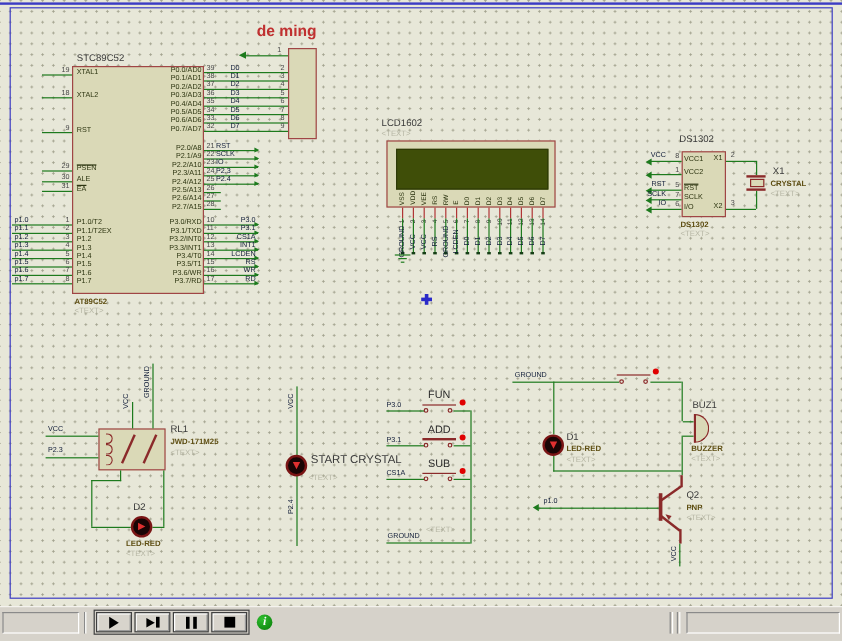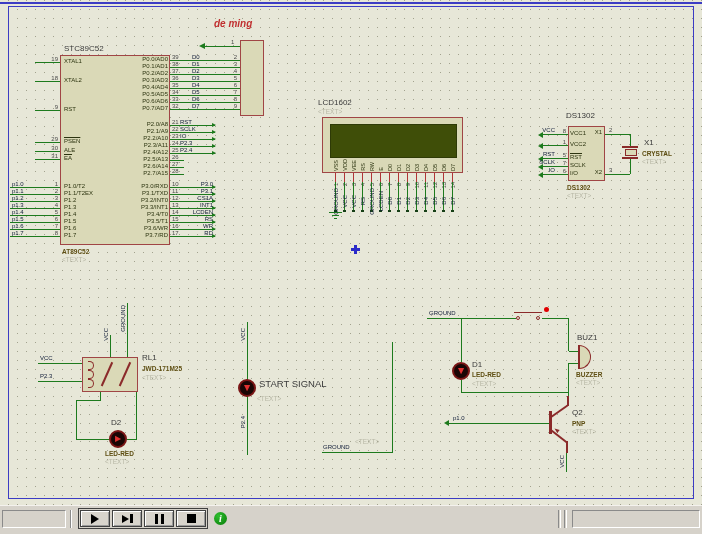--- a/index.html
+++ b/index.html
@@ -17,21 +17,21 @@
   .mwire { position:absolute; background:#8b2a2a; }
   .cbody { position:absolute; background:#dad9b7; border:1px solid #a04545; }
   .ref { position:absolute; font-size:8px; color:#3a3a3a; white-space:nowrap; }
   .val { position:absolute; font-size:6.5px; font-weight:bold; color:#5e4e12; white-space:nowrap; }
   .ph  { position:absolute; font-size:6.5px; color:#b7b7a5; white-space:nowrap; }
   .net { position:absolute; font-size:6px; color:#101c38; white-space:nowrap; }
   .pnum{ position:absolute; font-size:6px; color:#4a4a4a; white-space:nowrap; }
   .ilabel{ position:absolute; font-size:6px; color:#2c3410; white-space:nowrap; }
   .vtext{ position:absolute; writing-mode:vertical-rl; transform:rotate(180deg);
           font-size:6px; color:#101c38; white-space:nowrap; }
-  .red-label { position:absolute; font-size:10px; color:#c03030; font-weight:bold;font-style:italic; }
+  .red-label { position:absolute; font-size:13px; color:#c03030; font-weight:bold; }
   .ol .ilabel { text-decoration:overline; }
 
   
   .mcu { position:absolute; left:60px; top:55px; }
   .mcu-title { left:4px; top:-11px; }
   .mcu-body { left:0; top:0; width:110px; height:190px; }
   .mcu-val { left:2px; top:193px; }
   .mcu-ph  { left:2px; top:201px; }
   .pingroup { position:absolute; }
   .lg { left:-52px; width:162px; }
@@ -832,28 +832,58 @@
       </div>
     <div class="ref" style="left:111px; top:418px;">D2</div>
     <div class="val" style="left:105px; top:450px;">LED-RED</div>
     <div class="ph" style="left:105px; top:458px;">&lt;TEXT&gt;</div>
 
     <div class="wire" style="left:247px; top:322px; width:1px; height:133px;"></div>
     <div class="vtext" style="left:240px; top:328px;">VCC</div>
     <div class="led vert" style="left:238px; top:379px;">
         <span>▶</span>
       </div>
-    <div class="ref" style="left:259px; top:378px; font-size:9.5px;">START SIGNAL</div>
+    <div class="ref" style="left:259px; top:378px; font-size:9.5px;">START CRYSTAL</div>
     <div class="ph" style="left:257px; top:395px;">&lt;TEXT&gt;</div>
     <div class="vtext" style="left:240px; top:416px;">P2.4</div>
 
     <div class="btncol">
 
-
-
+        <div class="brow">
+          <span class="blabel">FUN</span>
+          <span class="net">P3.0</span>
+          <span class="wire w1"></span>
+          <span class="bar"></span>
+          <span class="term t1"></span>
+          <span class="term t2"></span>
+          <span class="reddot"></span>
+          <span class="wire w2"></span>
+        </div>
+
+        <div class="brow">
+          <span class="blabel">ADD</span>
+          <span class="net">P3.1</span>
+          <span class="wire w1"></span>
+          <span class="bar"></span>
+          <span class="term t1"></span>
+          <span class="term t2"></span>
+          <span class="reddot"></span>
+          <span class="wire w2"></span>
+        </div>
+
+        <div class="brow">
+          <span class="blabel">SUB</span>
+          <span class="net">CS1A</span>
+          <span class="wire w1"></span>
+          <span class="bar"></span>
+          <span class="term t1"></span>
+          <span class="term t2"></span>
+          <span class="reddot"></span>
+          <span class="wire w2"></span>
+        </div>
 
       </div>
     <div class="wire" style="left:392px; top:342px; width:1px; height:111px;"></div>
     <div class="wire" style="left:322px; top:452px; width:70px; height:1px;"></div>
     <div class="net" style="left:323px; top:444px;">GROUND</div>
     <div class="ph" style="left:355px; top:438px;">&lt;TEXT&gt;</div>
 
     <div class="net" style="left:429px; top:310px;">GROUND</div>
     <div class="wire" style="left:427px; top:318px; width:89px; height:1px;"></div>
     <div class="bar" style="left:514px; top:311.5px; width:28px;"></div>

